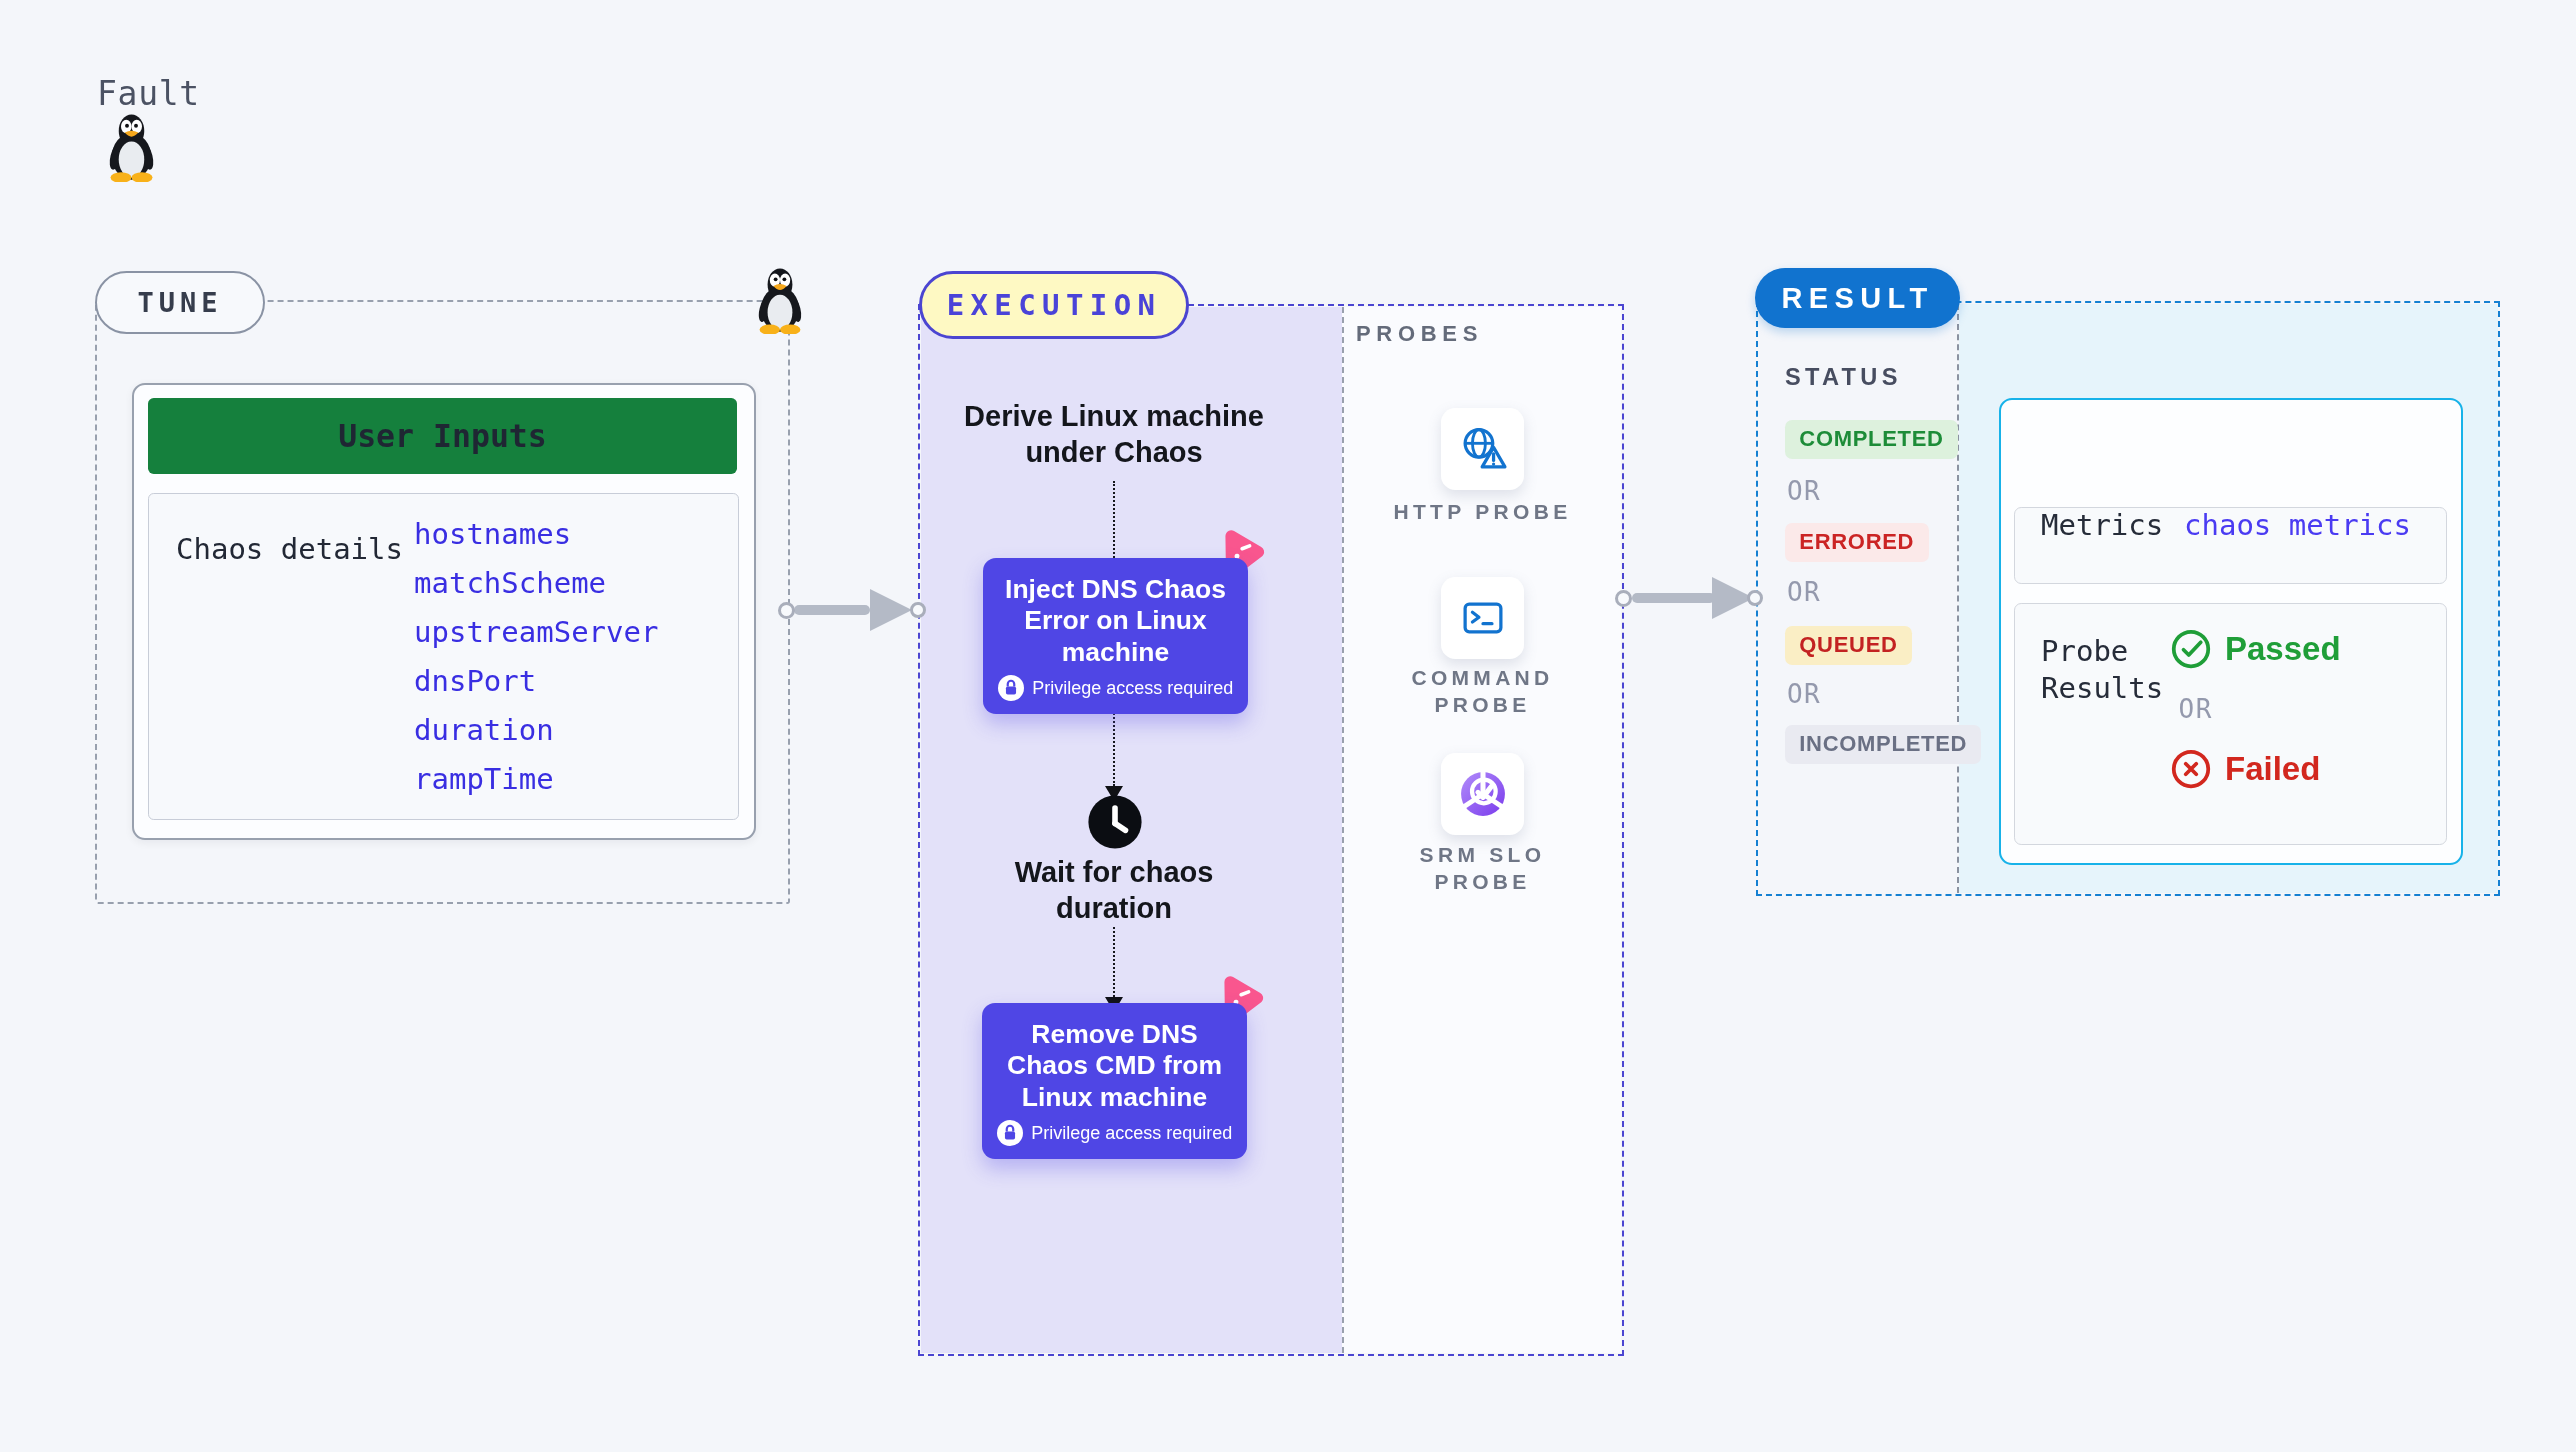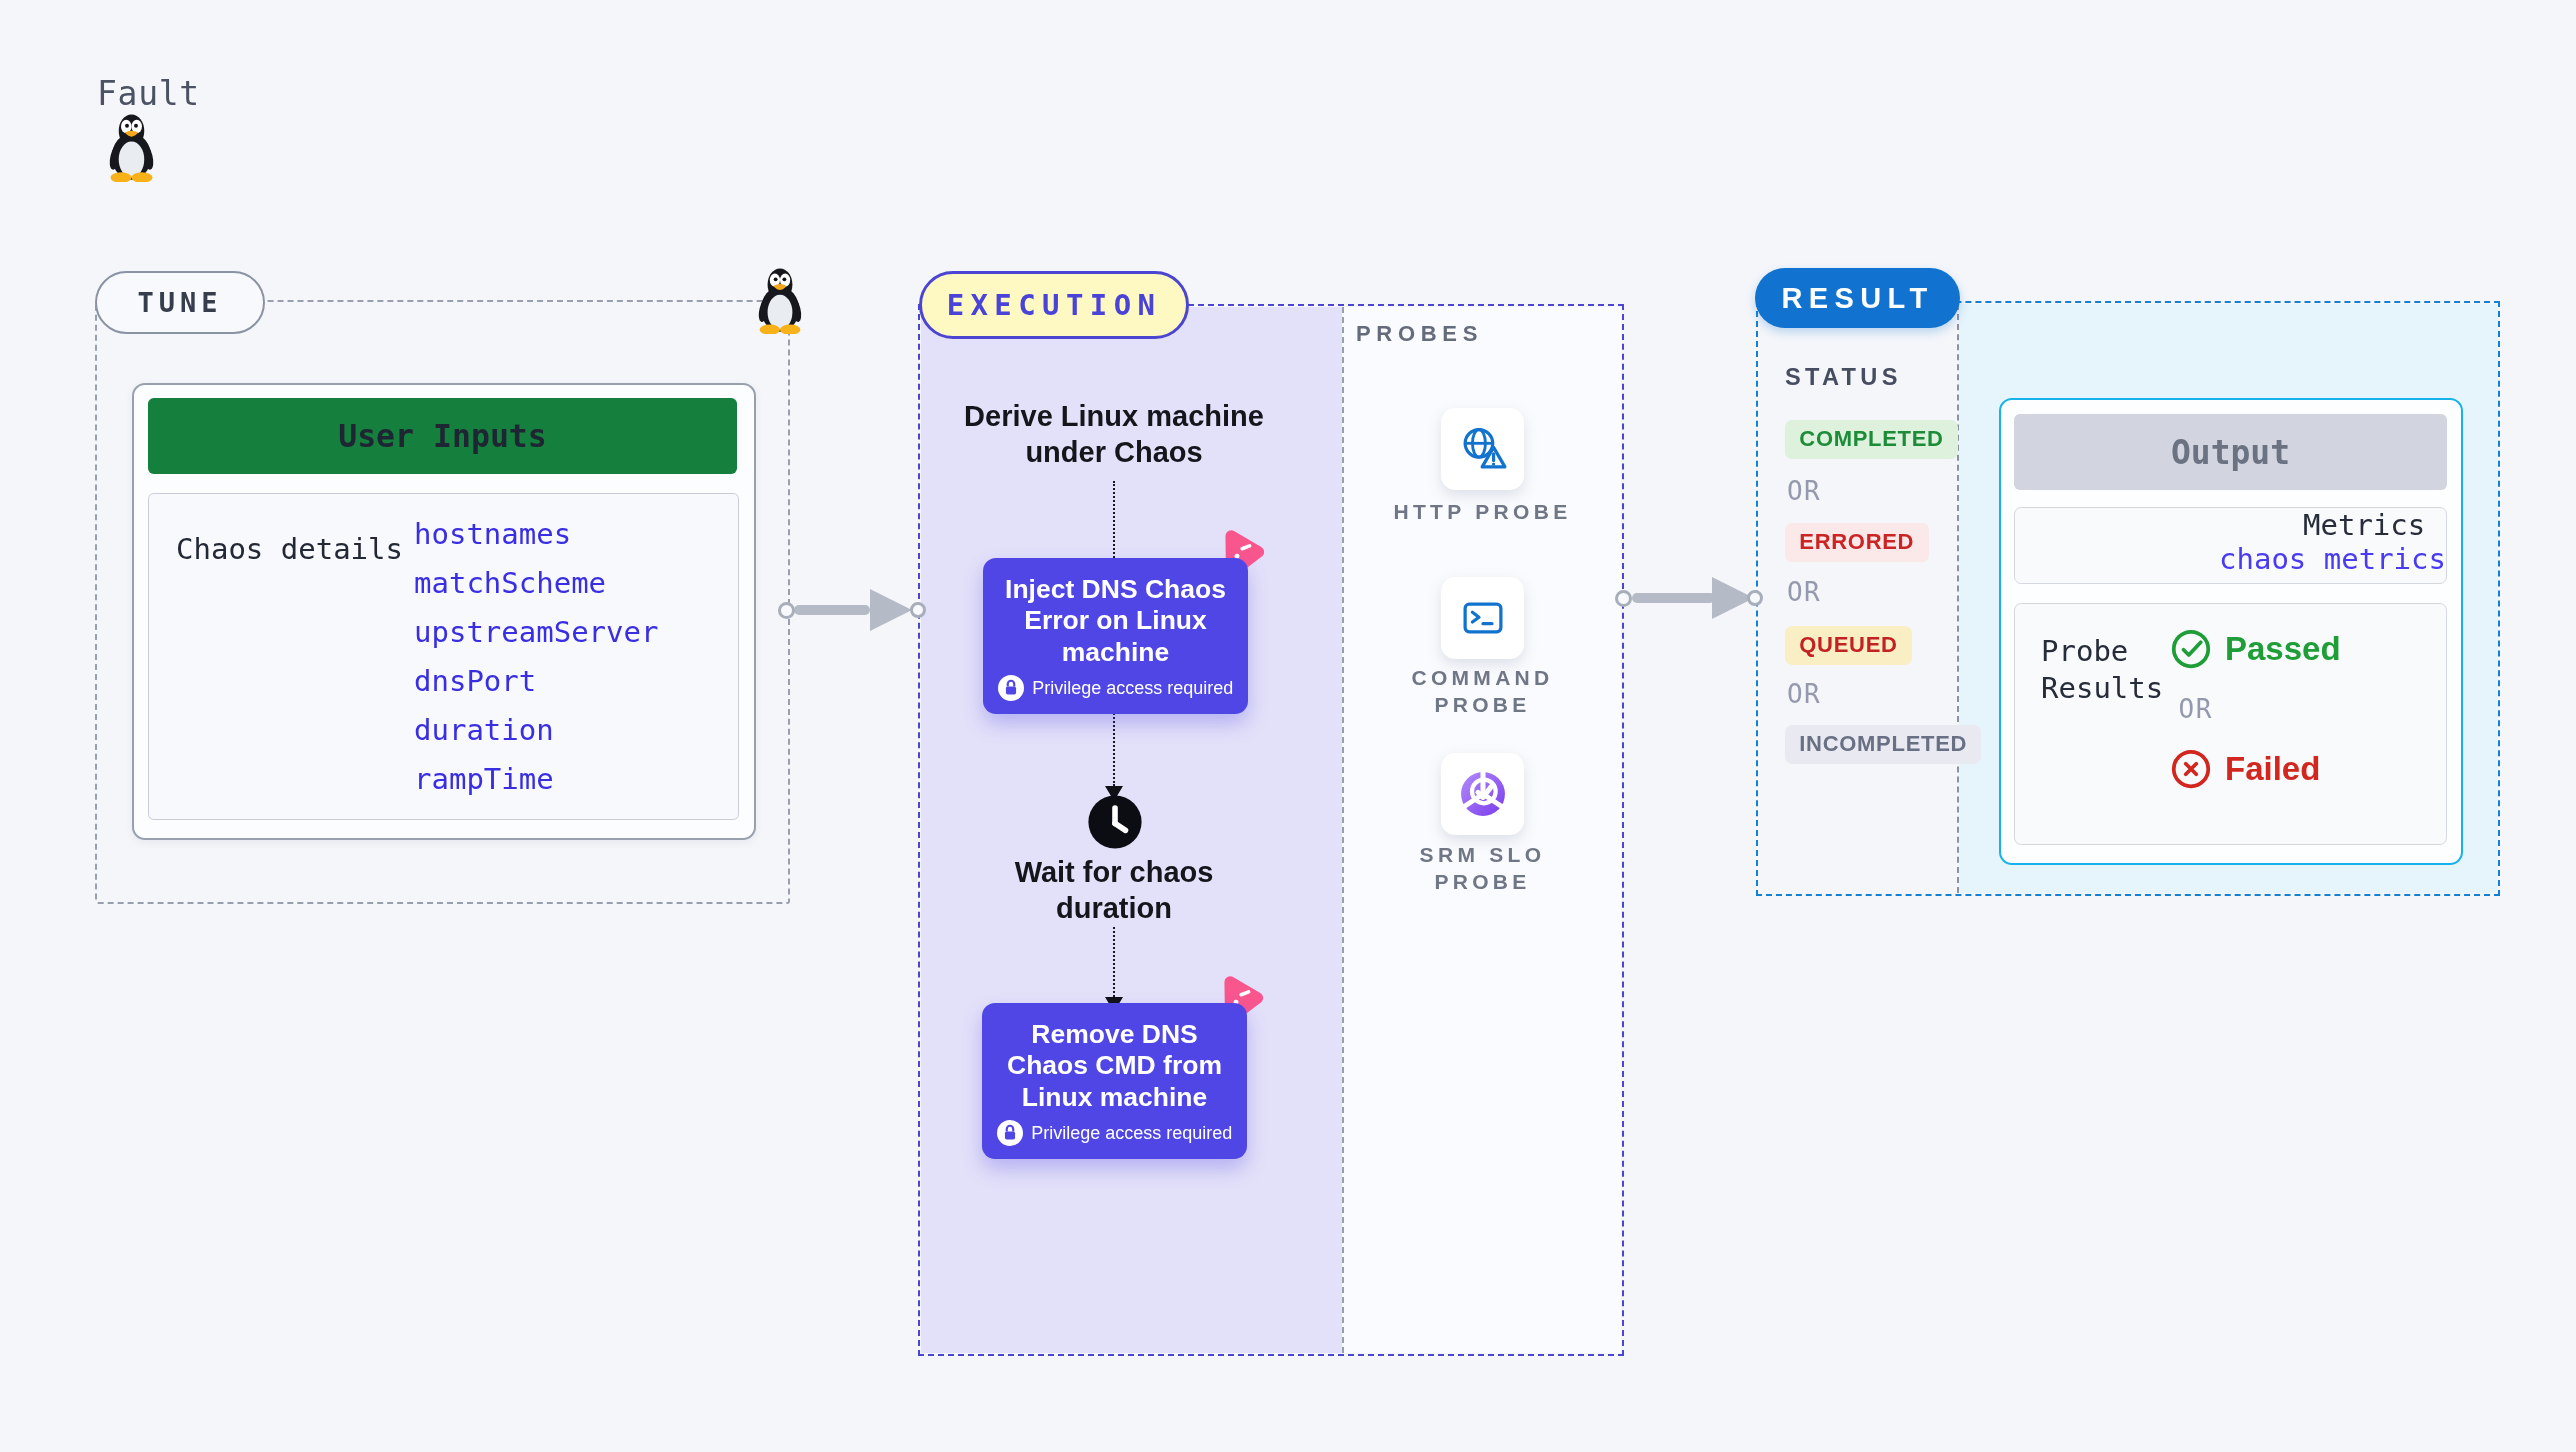--- a/index.html
+++ b/index.html
@@ -77,21 +77,21 @@
                color:#ffffff;letter-spacing:6.4px;z-index:3;box-shadow:0 4.3px 10px rgba(17,115,207,.25);font-family:"Liberation Sans",sans-serif;}
   .status-label{left:1785px;top:364px;font-size:23.6px;font-weight:700;color:#474d60;letter-spacing:4.3px;}
   .badge{display:inline-block;padding:6.4px 14.3px;border-radius:7.2px;font-size:22px;font-weight:800;letter-spacing:0.7px;}
   .b0{left:1785px;top:420px;} .b1{left:1785px;top:523px;} .b2{left:1785px;top:626px;} .b3{left:1785px;top:725px;}
   .or-status{font-size:26px;color:#9499ad;letter-spacing:1.4px;}
   .or0{left:1787px;top:476px;} .or1{left:1787px;top:577px;} .or2{left:1787px;top:679px;}
   .out-card{left:1999px;top:398px;width:464px;height:467px;background:#fdfeff;border:2.9px solid #17b2e9;border-radius:13px;box-sizing:border-box;}
   .out-head{left:2014px;top:414px;width:433px;height:76px;background:#d2d5df;border-radius:5.7px;display:flex;align-items:center;
             justify-content:center;font-size:33px;font-weight:600;color:#6b7383;}
   .metrics-row{left:2014px;top:507px;width:433px;height:77px;background:#f8fafc;border:1.4px solid #d3d7de;border-radius:7.2px;
-               box-sizing:border-box;display:flex;align-items:flex-end;flex-direction:column;}
+               box-sizing:border-box;display:flex;align-items:flex-start;}
   .metrics-key{font-size:29px;color:#262c39;margin-left:26px;width:143px;}
   .metrics-val{font-size:29px;color:#4a3bf2;}
   .probe-row{left:2014px;top:603px;width:433px;height:242px;background:#f8fafc;border:1.4px solid #d3d7de;border-radius:7.2px;
              box-sizing:border-box;display:flex;}
   .pr-key{font-size:29px;color:#262c39;margin:29px 0 0 26px;width:129px;line-height:37px;}
   .pr-col{margin-top:24px;display:flex;flex-direction:column;}
   .res-line{display:flex;align-items:center;gap:13px;}
   .passed-txt{font-size:33px;font-weight:800;color:#1f9e38;}
   .failed-txt{font-size:33px;font-weight:800;color:#d2271e;}
   .or-out{font-size:26px;color:#9499ad;margin:24px 0 24px 8.6px;letter-spacing:1.4px;}
@@ -273,21 +273,20 @@
 
   <div class="abs b0"><span class="badge" style="background: rgb(221, 241, 221); color: rgb(29, 140, 56);">COMPLETED</span></div>
   <div class="abs or-status mono or0">OR</div>
   <div class="abs b1"><span class="badge" style="background: rgb(251, 233, 233); color: rgb(203, 36, 36);">ERRORED</span></div>
   <div class="abs or-status mono or1">OR</div>
   <div class="abs b2"><span class="badge" style="background: rgb(250, 238, 197); color: rgb(195, 34, 34);">QUEUED</span></div>
   <div class="abs or-status mono or2">OR</div>
   <div class="abs b3"><span class="badge" style="background: rgb(233, 234, 241); color: rgb(106, 112, 132);">INCOMPLETED</span></div>
 
   <div class="abs out-card"></div>
-  <div class="abs out-head mono">Output</div>
 
   <div class="abs metrics-row">
     <span class="metrics-key mono">Metrics</span>
     <span class="metrics-val mono">chaos metrics</span>
   </div>
 
   <div class="abs probe-row">
     <div class="pr-key mono">Probe Results</div>
     <div class="pr-col">
       <div class="res-line">

